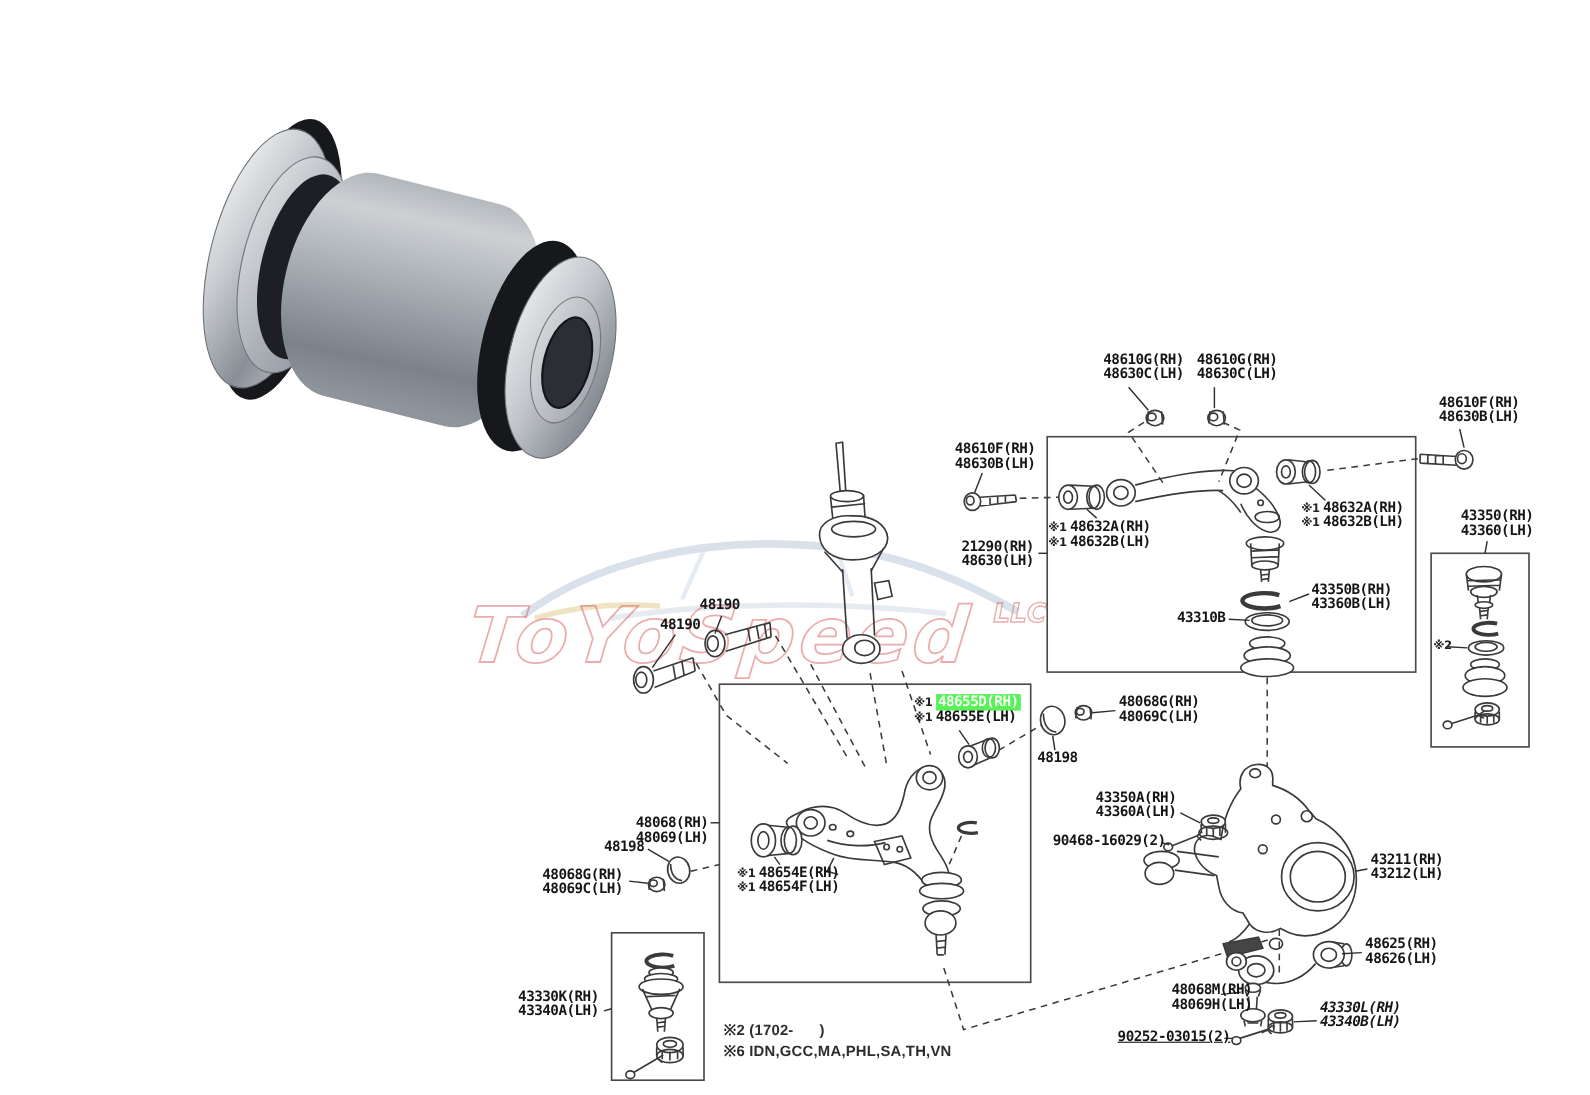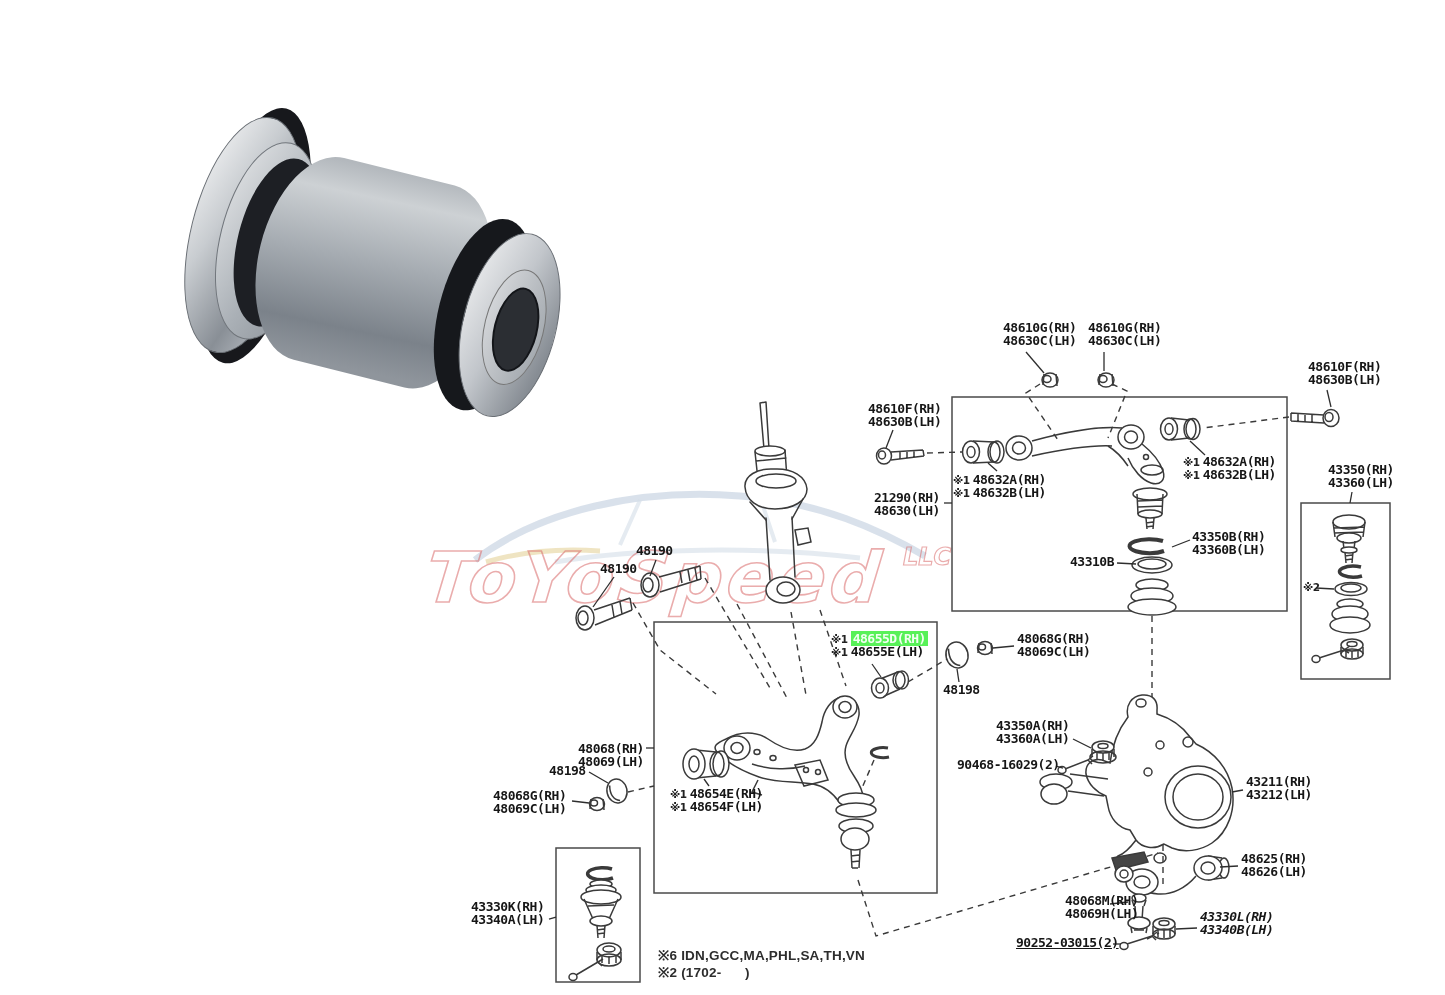--- a/index.html
+++ b/index.html
@@ -380,15 +380,15 @@
       <div class="plabel" style="left: 996px; top: 720px;"><div><span>43350A(RH)</span></div><div><span>43360A(LH)</span></div></div>
       <div class="plabel" style="left: 957px; top: 759px;"><div><span>90468-16029(2)</span></div></div>
       <div class="plabel" style="left: 1246px; top: 776px;"><div><span>43211(RH)</span></div><div><span>43212(LH)</span></div></div>
       <div class="plabel" style="left: 1241px; top: 853px;"><div><span>48625(RH)</span></div><div><span>48626(LH)</span></div></div>
       <div class="plabel" style="left: 1032px; top: 895px; margin-left: 33px;"><div><span>48068M(RH)</span></div><div><span>48069H(LH)</span></div></div>
       <div class="plabel" style="left: 1200px; top: 911px; font-style: italic;"><div><span>43330L(RH)</span></div><div><span>43340B(LH)</span></div></div>
       <div class="plabel" style="left: 1016px; top: 937px; text-decoration: underline;"><div><span>90252-03015(2)</span></div></div>
       <div class="plabel" style="left: 636px; top: 545px;"><div><span>48190</span></div></div>
       <div class="plabel" style="left: 600px; top: 563px;"><div><span>48190</span></div></div>
       <div class="note" style="left: 658px; top: 947px;">※6 IDN,GCC,MA,PHL,SA,TH,VN</div>
-      <div class="note" style="left: 658px; top: 964px;">※2 (1702-      )</div>
+      <div class="note" style="left: 658px; top: 928px;">※2 (1702-      )</div>
     </div>
 </div>
 
 </body></html>

